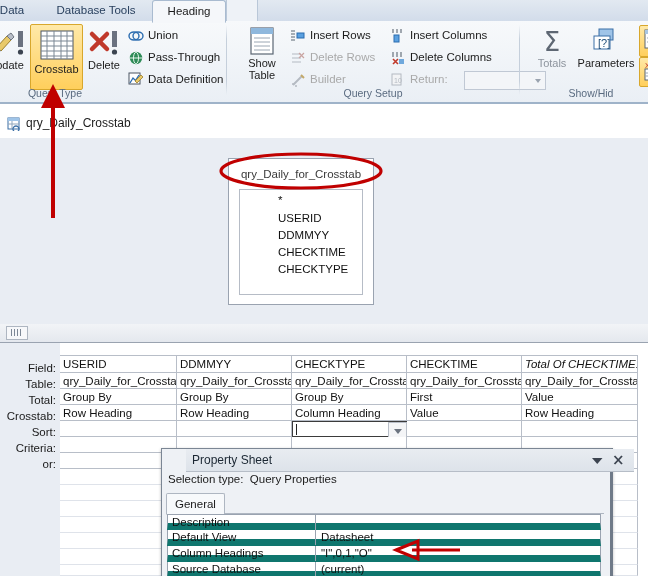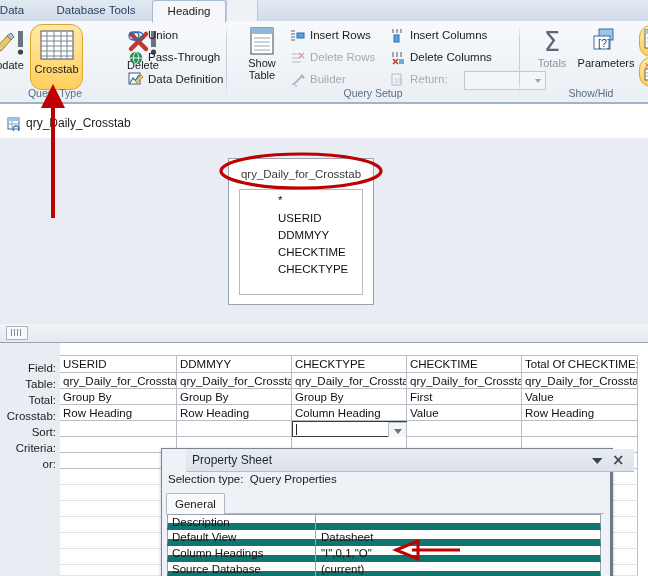--- a/index.html
+++ b/index.html
@@ -25,21 +25,21 @@
     background:linear-gradient(#f7f9fb,#eaeff5);border-bottom:2px solid #9fb3c9;}
   .grp{position:absolute;top:0;height:79px;}
   .grpsep{position:absolute;top:4px;width:1px;height:70px;
     background:linear-gradient(transparent,#c5cfdb 20%,#c5cfdb 80%,transparent);}
   .grplabel{position:absolute;bottom:1px;width:100%;text-align:center;
     font-size:10.5px;color:#5a6b80;}
 
   .bigbtn{position:absolute;text-align:center;cursor:default;}
   .bigbtn .cap{font-size:11px;color:#1b1b1b;line-height:12px;}
   .bigbtn.sel{background:linear-gradient(#ffe9a8,#ffcf5c);
-    border:1px solid #d8a72c;border-radius:12px;}
+    border:1px solid #d8a72c;border-radius:2px;}
 
   .smitem{position:absolute;height:21px;line-height:21px;font-size:11.5px;color:#1b1b1b;
     white-space:nowrap;cursor:default;}
   .smitem.dis{color:#a9a9a9;}
   .smicon{position:absolute;left:0;top:3px;width:16px;height:16px;}
   .combo{position:absolute;border:1px solid #c0c8d4;background:#f3f5f8;}
   .combo .arw{position:absolute;right:4px;top:50%;margin-top:-2px;
     border-left:3.5px solid transparent;border-right:3.5px solid transparent;
     border-top:4px solid #9aa3af;}
 
@@ -154,21 +154,21 @@
             <line x1="1" y1="26" x2="33" y2="26"></line>
             <line x1="7" y1="1" x2="7" y2="29"></line>
               <line x1="14" y1="1" x2="14" y2="29"></line>
             <line x1="21" y1="1" x2="21" y2="29"></line>
               <line x1="27" y1="1" x2="27" y2="29"></line>
           </g>
         </svg>
         <div class="cap">Crosstab</div>
       </div>
 
-      <div class="bigbtn" style="left:82px;top:4px;width:44px;margin-left:39px;">
+      <div class="bigbtn" style="left:82px;top:4px;width:44px;">
         <svg width="34" height="34" viewBox="0 0 34 34" style="display:block;margin:0 auto;">
           <g stroke="#c0392b" stroke-width="4.5" stroke-linecap="round">
             <line x1="5" y1="9" x2="20" y2="24"></line>
               <line x1="20" y1="9" x2="5" y2="24"></line>
           </g>
           <path d="M25 6 h5 v16 h-5 z" fill="#6b7280"></path>
           <circle cx="27.5" cy="27" r="2.6" fill="#3c4450"></circle>
         </svg>
         <div class="cap">Delete</div>
       </div>
@@ -419,21 +419,21 @@
   <div class="gcell" style="left:292px;top:110px;width:115px;height:16px;"></div>
 
   <div class="gcell" style="left:407px;top:13px;width:115px;height:17px;">CHECKTIME</div>
   <div class="gcell" style="left:407px;top:30px;width:115px;height:16px;">qry_Daily_for_Crossta</div>
   <div class="gcell" style="left:407px;top:46px;width:115px;height:16px;">First</div>
   <div class="gcell" style="left:407px;top:62px;width:115px;height:16px;">Value</div>
   <div class="gcell" style="left:407px;top:78px;width:115px;height:16px;"></div>
   <div class="gcell" style="left:407px;top:94px;width:115px;height:16px;"></div>
   <div class="gcell" style="left:407px;top:110px;width:115px;height:16px;"></div>
 
-  <div class="gcell" style="left:522px;top:13px;width:116px;height:17px;">Total Of CHECKTIME: </div>
+  <div class="gcell" style="left:522px;top:13px;width:116px;height:17px;font-style:italic;">Total Of CHECKTIME: </div>
   <div class="gcell" style="left:522px;top:30px;width:116px;height:16px;">qry_Daily_for_Crossta</div>
   <div class="gcell" style="left:522px;top:46px;width:116px;height:16px;">Value</div>
   <div class="gcell" style="left:522px;top:62px;width:116px;height:16px;">Row Heading</div>
   <div class="gcell" style="left:522px;top:78px;width:116px;height:16px;"></div>
   <div class="gcell" style="left:522px;top:94px;width:116px;height:16px;"></div>
   <div class="gcell" style="left:522px;top:110px;width:116px;height:16px;"></div>
 
   <div class="gcell thin" style="left:60px;top:126px;width:117px;height:16px;"></div>
   <div class="gcell thin" style="left:60px;top:142px;width:117px;height:16px;"></div>
   <div class="gcell thin" style="left:60px;top:158px;width:117px;height:16px;"></div>

